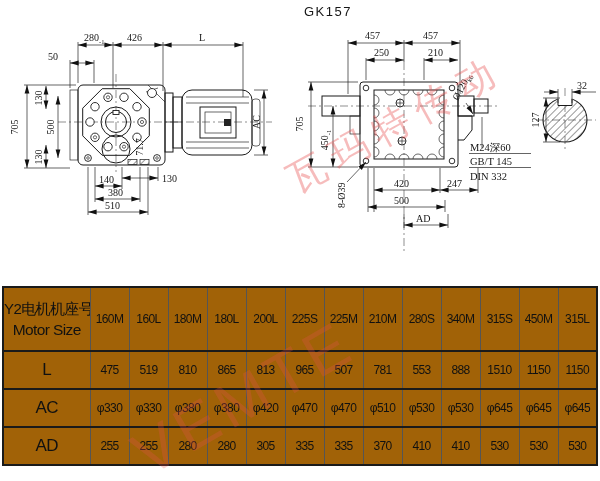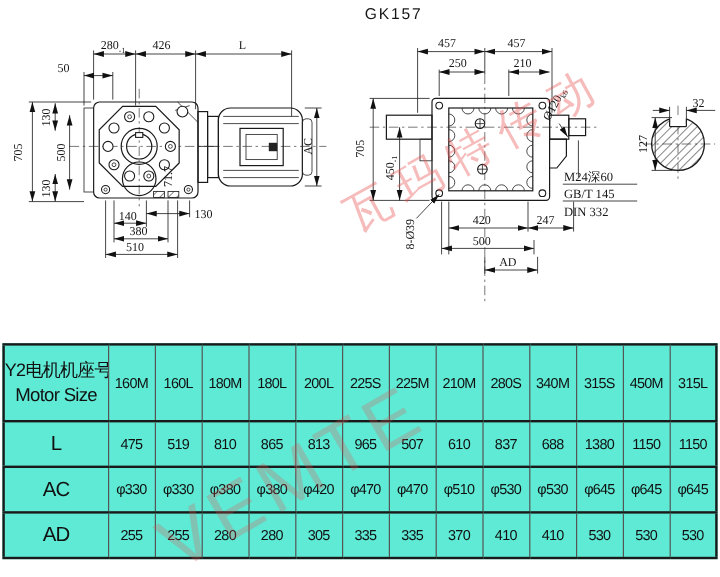--- a/index.html
+++ b/index.html
@@ -16,21 +16,21 @@
   .note{font-size:10.5px;font-family:"Liberation Serif",serif;}
   .ln{stroke:#1a1a1a;stroke-width:1;fill:none;}
   .ln-thin{stroke:#2a2a2a;stroke-width:0.7;fill:none;}
   .cl{stroke:#444;stroke-width:0.6;fill:none;stroke-dasharray:8 3 2 3;}
   .dimline{stroke:#222;stroke-width:0.7;fill:none;}
   .hole{stroke:#1a1a1a;stroke-width:0.9;fill:#fff;}
 
   
   .spec-table{
     position:absolute;left:2px;top:286px;width:596px;height:180px;
-    border-collapse:collapse;table-layout:fixed;background:#5eead4;
+    border-collapse:collapse;table-layout:fixed;background:#a16207;
   }
   .spec-table td{
     border-left:1px solid #555;border-right:1px solid #555;
     border-top:2px solid #1a1a1a;border-bottom:2px solid #1a1a1a;
     text-align:center;vertical-align:middle;
     font-size:12px;letter-spacing:-0.6px;white-space:nowrap;
     padding:0;overflow:hidden;
   }
   .spec-table{border:2px solid #1a1a1a;}
   .spec-table .col-head{font-size:12px;}
@@ -324,24 +324,24 @@
   </tr>
   <tr class="data">
     <td class="row-head">L</td>
     <td>475</td>
     <td>519</td>
     <td>810</td>
     <td>865</td>
     <td>813</td>
     <td>965</td>
     <td>507</td>
-    <td>610</td>
-    <td>837</td>
-    <td>688</td>
-    <td>1380</td>
+    <td>781</td>
+    <td>553</td>
+    <td>888</td>
+    <td>1510</td>
     <td>1150</td>
     <td>1150</td>
   </tr>
   <tr class="data">
     <td class="row-head">AC</td>
     <td>φ330</td>
     <td>φ330</td>
     <td>φ380</td>
     <td>φ380</td>
     <td>φ420</td>

